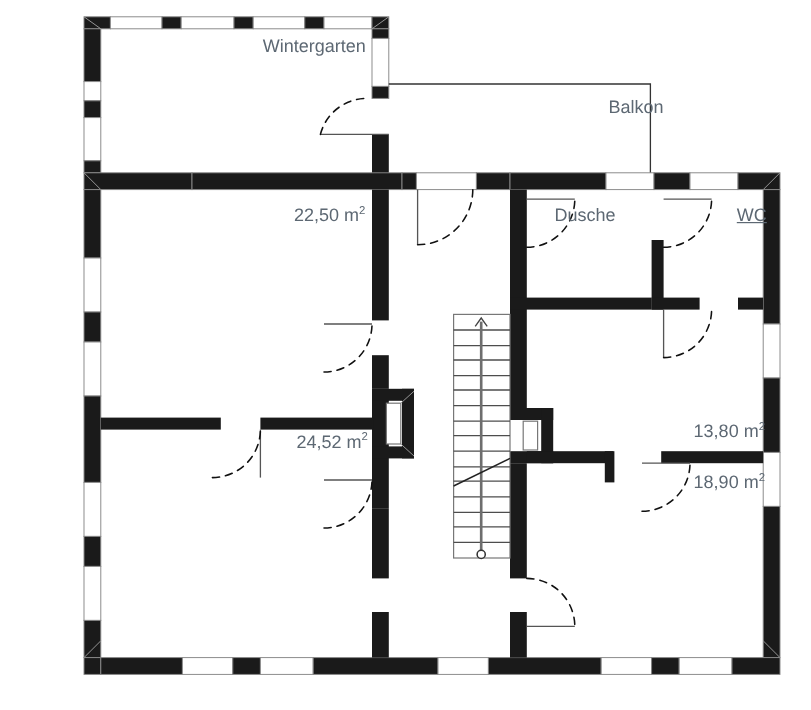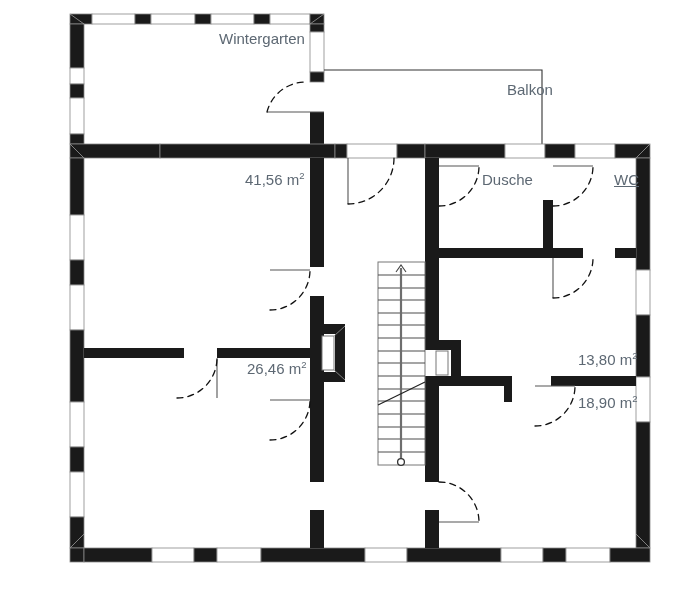--- a/index.html
+++ b/index.html
@@ -49,21 +49,21 @@
     white-space: nowrap;
     user-select: none;
   }
   .label sup {
     font-size: 9.5px;
     vertical-align: super;
     line-height: 0;
   }
   .label-wintergarten { left: 174px; top: 31px; }
   .label-balkon       { left: 462px; top: 82px; }
-  .label-dusche       { left: 437px; top: 172px; }
+  .label-dusche       { left: 417px; top: 172px; }
   .label-wc           { left: 569px; top: 172px; text-decoration: underline; }
   .label-a2250        { left: 200px; top: 172px; }
   .label-a2220        { left: 202px; top: 361px; }
   .label-a1380        { left: 533px; top: 352px; }
   .label-a1890        { left: 533px; top: 395px; }
 </style>
 </head>
 <body>
 
 <div id="floorplan-root">
@@ -277,21 +277,21 @@
   </svg>
 
   <div class="label label-wintergarten">Wintergarten</div>
 
   <div class="label label-balkon">Balkon</div>
 
   <div class="label label-dusche">Dusche</div>
 
   <div class="label label-wc">WC</div>
 
-  <div class="label label-a2250"><span>41,56 m</span><sup>2</sup></div>
-
-  <div class="label label-a2220"><span>26,46 m</span><sup>2</sup></div>
+  <div class="label label-a2250"><span>22,50 m</span><sup>2</sup></div>
+
+  <div class="label label-a2220"><span>24,52 m</span><sup>2</sup></div>
 
   <div class="label label-a1380"><span>13,80 m</span><sup>2</sup></div>
 
   <div class="label label-a1890"><span>18,90 m</span><sup>2</sup></div>
 
 </div>
 
 </body></html>

